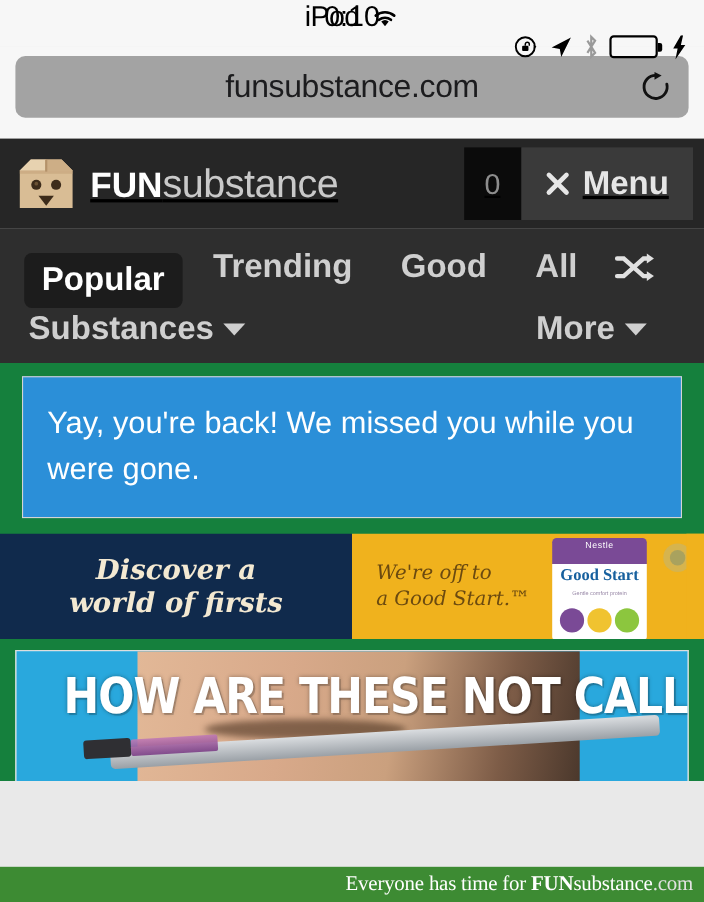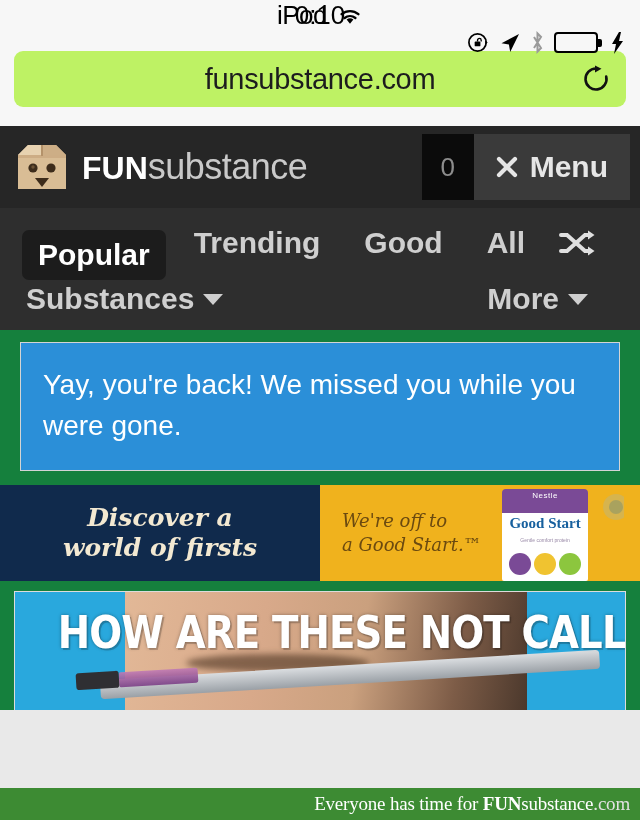--- a/index.html
+++ b/index.html
@@ -48,38 +48,38 @@
   .battery-fill{height:100%;background:#4cd349;border-radius:1px;}
   .icon-bolt{width:13px;height:22px;display:block;margin-left:4px;}
 
   
   .urlbar-wrap{
     height:84px;background:#f7f7f7;
     display:flex;align-items:center;
     padding:0 14px 10px 14px;
   }
   .urlbar{
-    flex:1;height:56px;background:#bef264;border-radius:9px;
+    flex:1;height:56px;background:#a3a3a3;border-radius:9px;
     display:flex;align-items:center;justify-content:center;
     position:relative;
   }
   .url-text{
     font-size:29px;color:#1c1c1e;letter-spacing:-0.3px;
   }
   .reload-btn{
     position:absolute;right:10px;top:50%;transform:translateY(-50%);
     width:40px;height:40px;display:flex;align-items:center;justify-content:center;
     background:transparent;border:none;cursor:pointer;
   }
   .icon-reload{width:30px;height:30px;display:block;}
 
   
   .site-header{
     background:#262626;height:82px;
-    display:flex;align-items:center;padding:0 10px 0 14px;
+    display:flex;align-items:center;padding:0 10px 0 14px;text-decoration:underline;
   }
   .brand{display:flex;align-items:center;gap:12px;cursor:pointer;}
   .logo-box{width:56px;height:52px;display:block;}
   .brand-text{font-size:36px;letter-spacing:-0.5px;white-space:nowrap;}
   .brand-fun{font-weight:bold;color:#ffffff;font-size:32px;letter-spacing:0px;}
   .brand-sub{color:#c9c9c9;font-weight:400;}
   .header-right{margin-left:auto;display:flex;align-items:stretch;height:66px;}
   .badge-count{
     background:#0b0b0b;color:#8d8d8d;
     width:52px;display:flex;align-items:center;justify-content:center;

